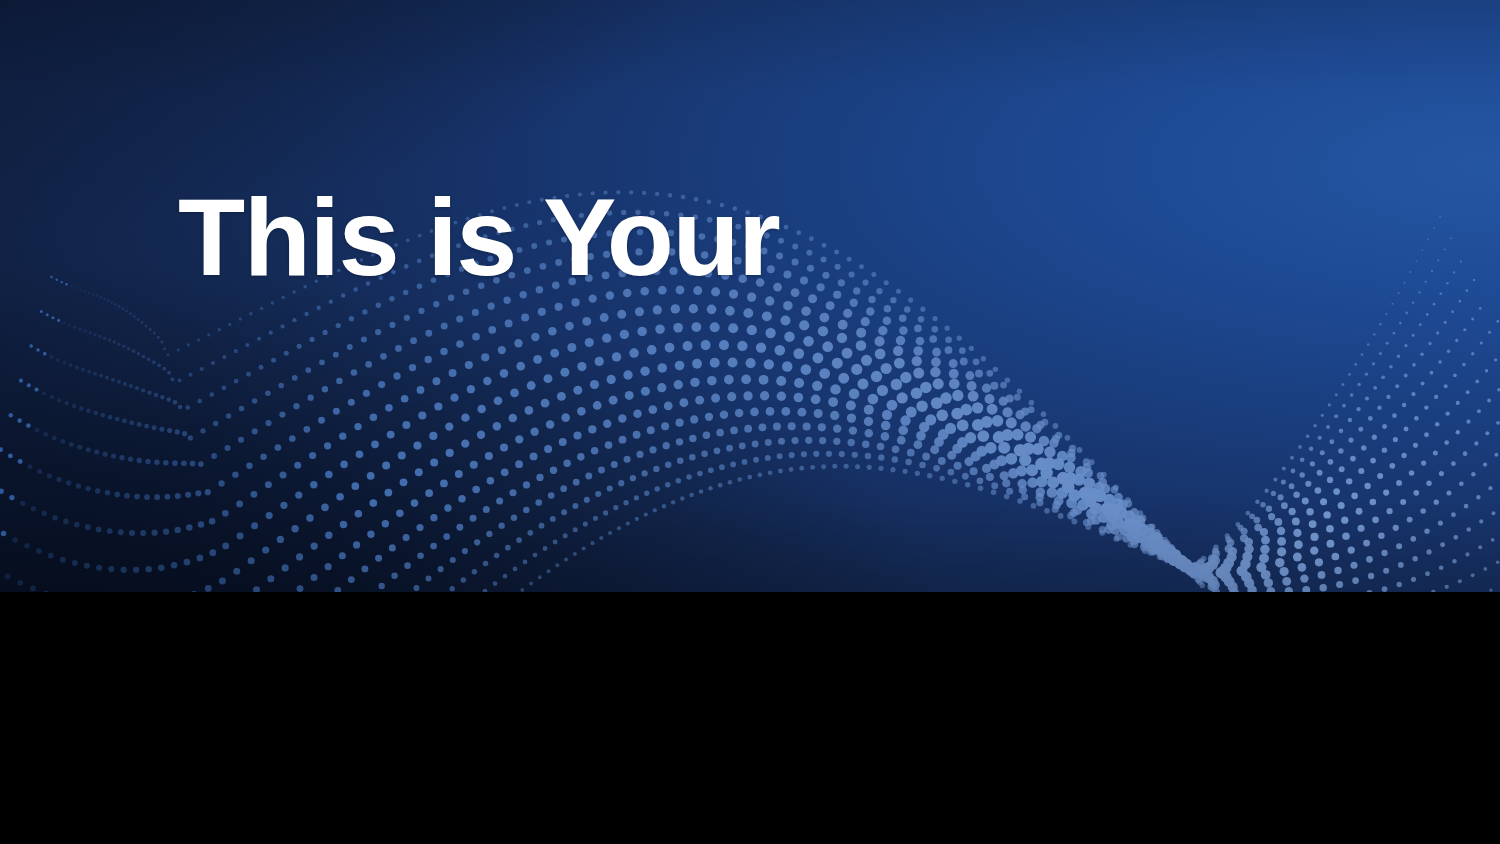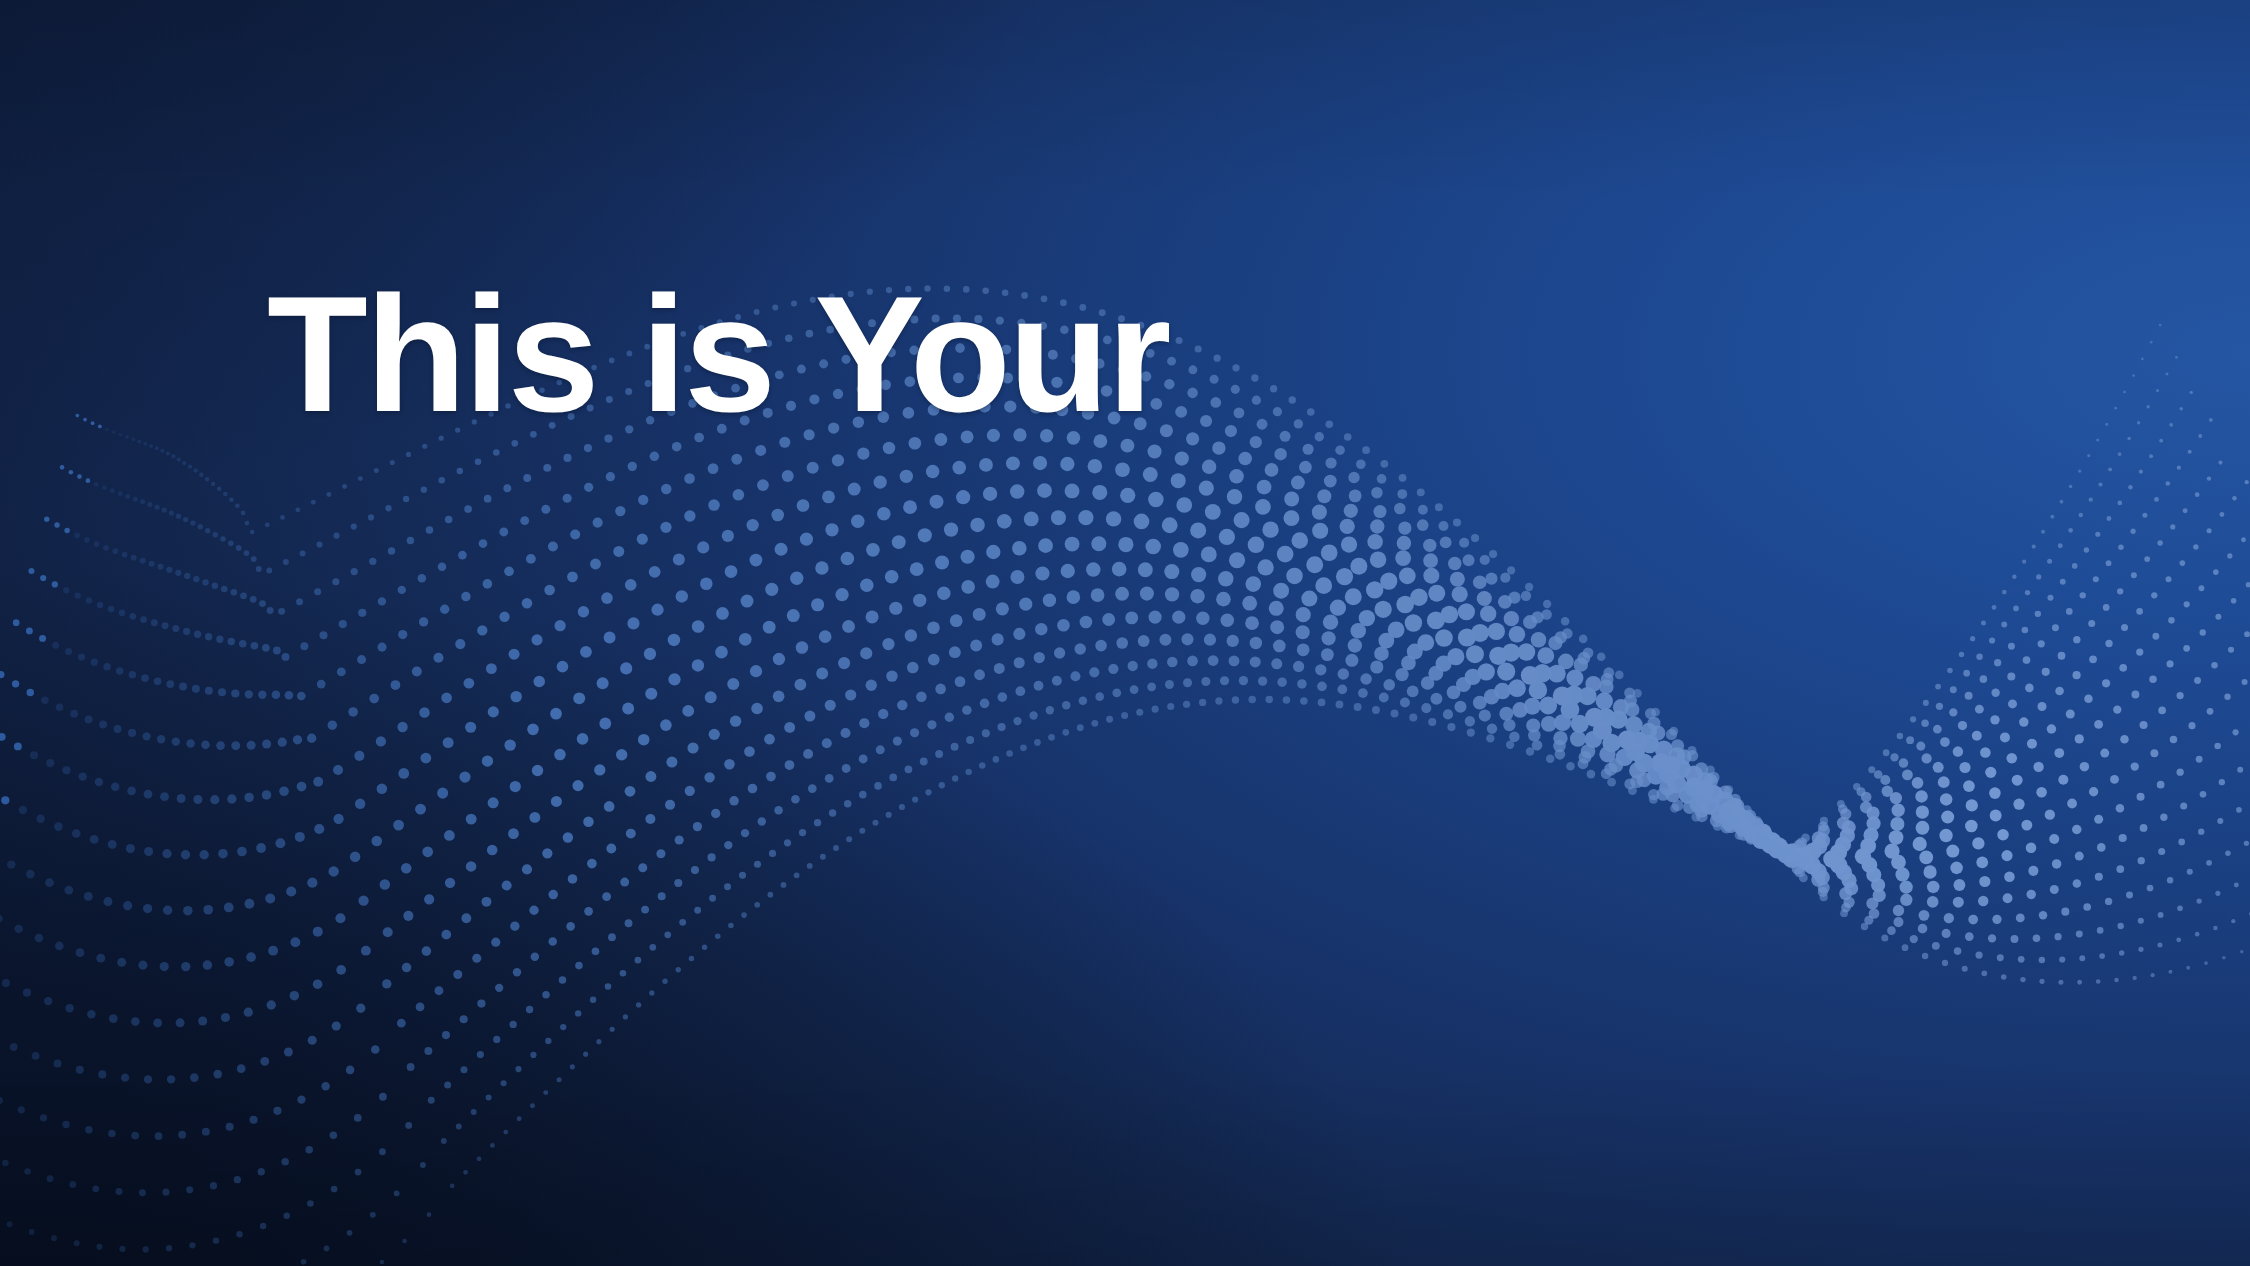--- a/index.html
+++ b/index.html
@@ -4,21 +4,21 @@
 <title>Presentation Title Slide</title>
 <style>
   html, body {
     margin: 0;
     padding: 0;
     background: #000;
   }
   #slide {
     position: relative;
     width: 1500px;
-    height: 844px;
+    height: 592px;
     overflow: hidden;
     font-family: "Liberation Sans", sans-serif;
     background: #13254a;
   }
   
   .bg-base {
     position: absolute;
     inset: 0;
     background:
       radial-gradient(ellipse 115% 105% at 100% 28%,

